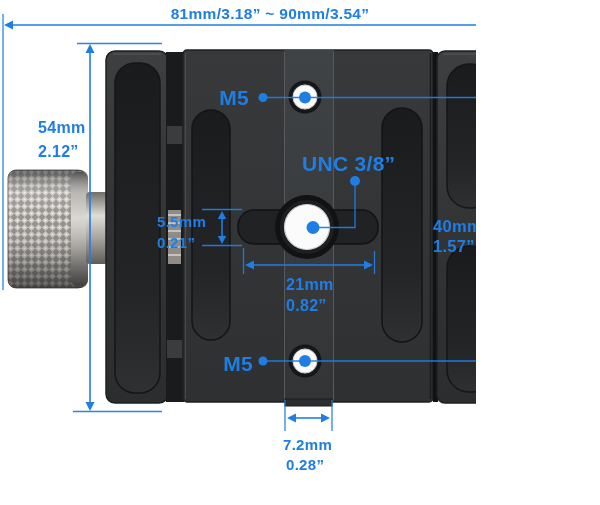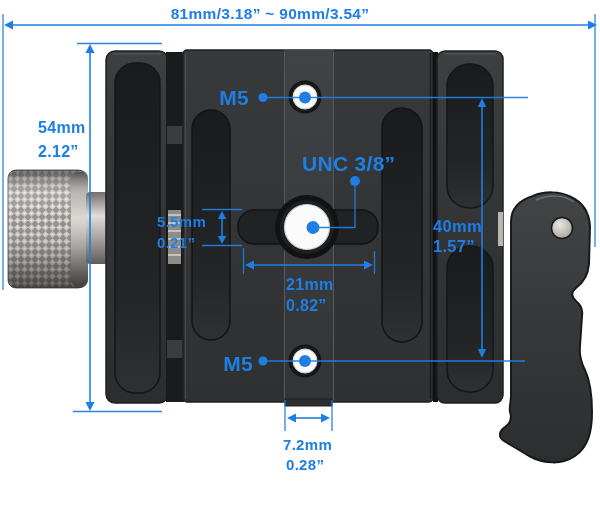--- a/index.html
+++ b/index.html
@@ -1,21 +1,21 @@
 <!DOCTYPE html>
 <html style="--accent: #1f7ee3; --background: #ffffff; --body-dark: #313335; --slot-dark: #1e2022; --knob-silver: #b0ada8; --lever-gray: #37393b; --hole-white: #fafafa;"><head>
 <meta charset="utf-8">
 <style>
   :root{
     --accent:#1f7ee3;
     --background:#ffffff;
   }
   html,body{margin:0;padding:0;background:var(--background);}
   .stage{
-    position:relative;width:600px;height:505px;background:var(--background);
+    position:relative;width:476px;height:505px;background:var(--background);
     overflow:hidden;font-family:"Liberation Sans",sans-serif;
   }
   svg{display:block;}
   text{
     font-family:"Liberation Sans",sans-serif;
     fill:var(--accent);
     font-weight:600;
     letter-spacing:.3px;
   }
   .dim-line{stroke:var(--accent);stroke-width:1.6;fill:none;}

